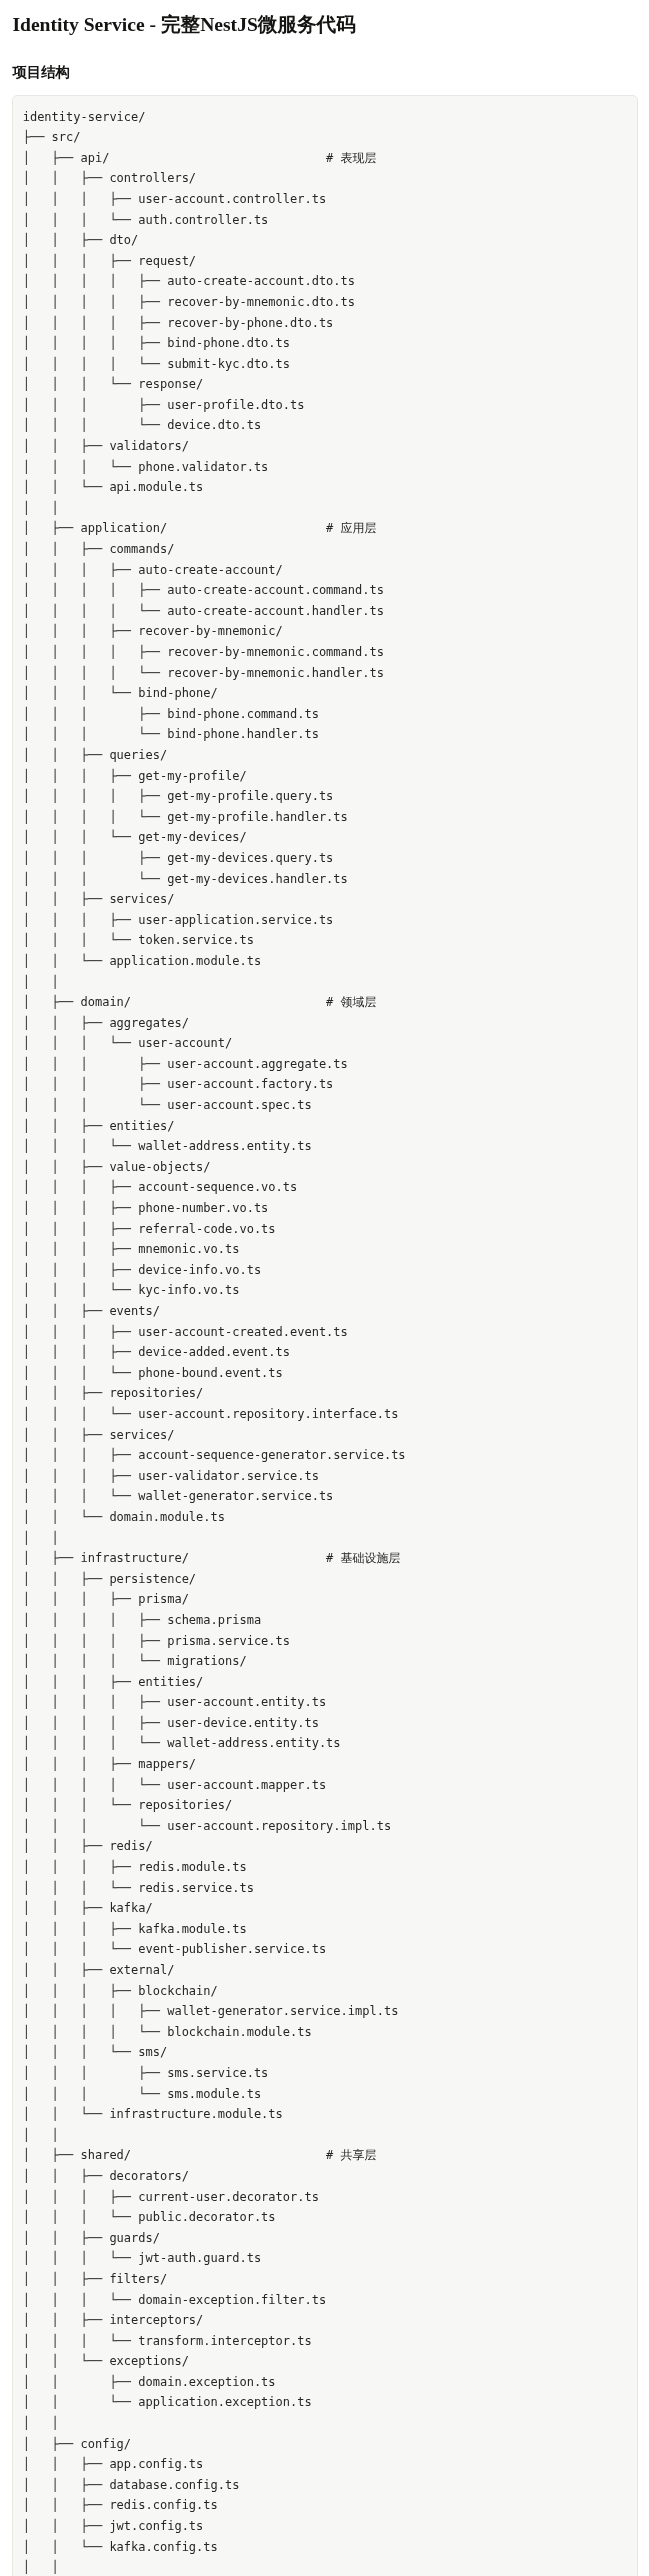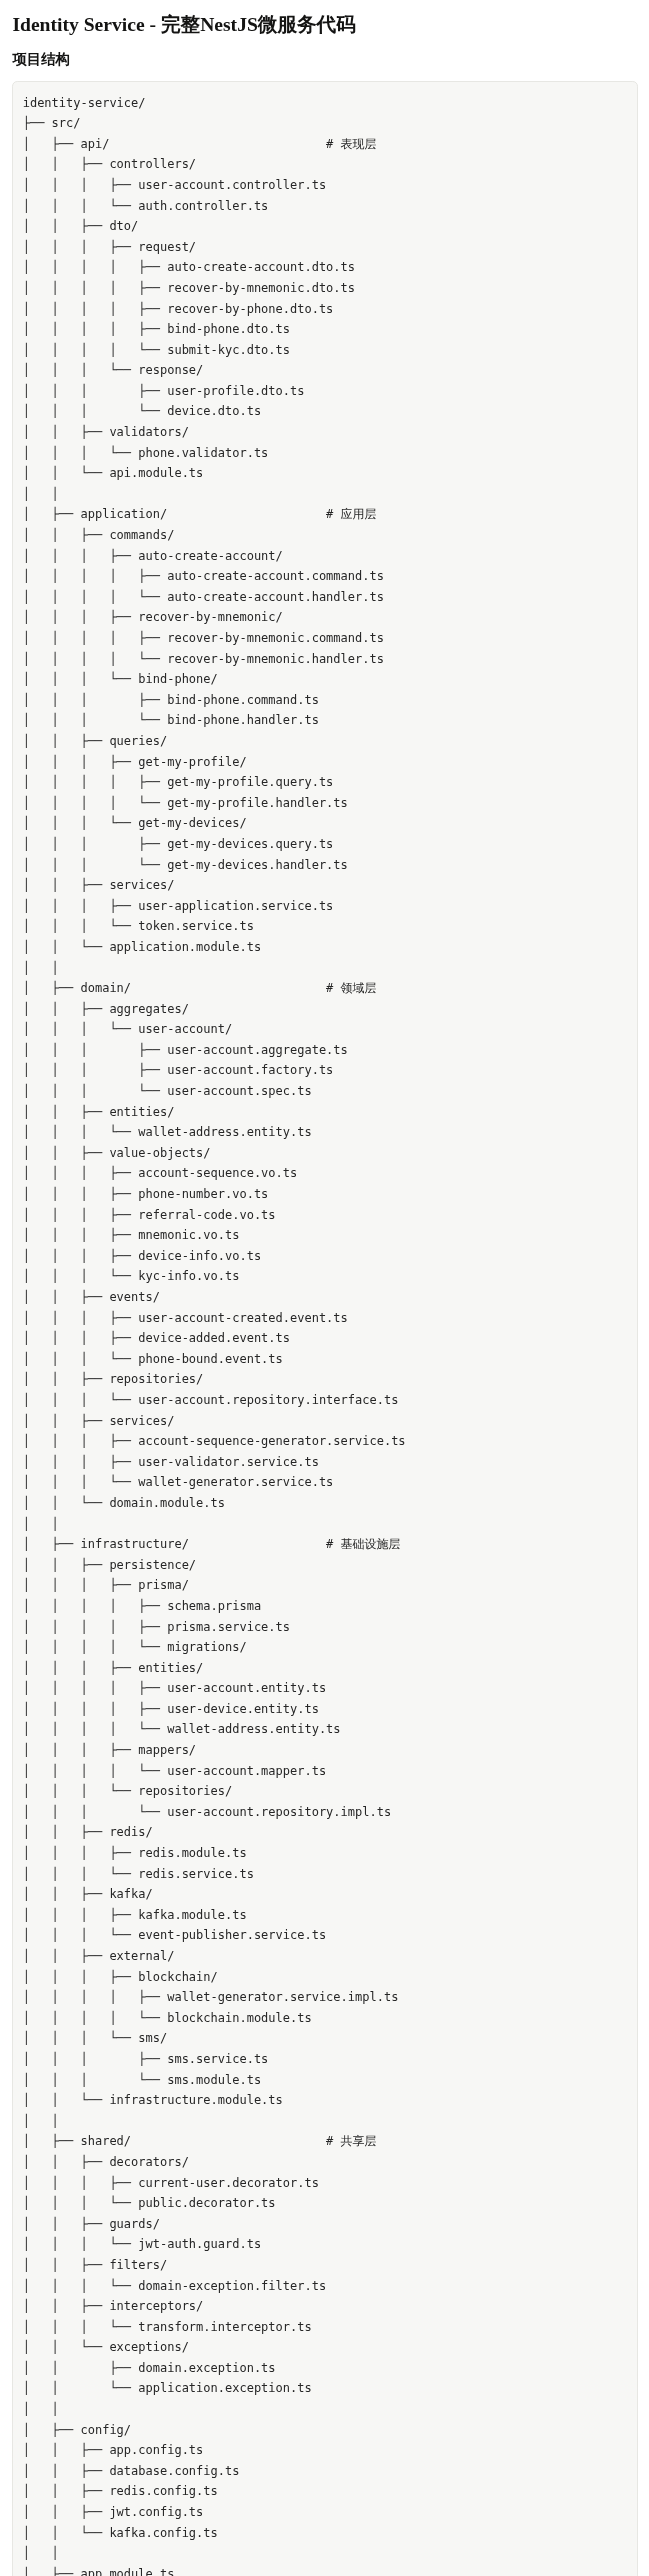--- a/index.html
+++ b/index.html
@@ -17,32 +17,32 @@
     background:var(--page-bg);
     font-family:"Liberation Serif", serif;
     color:var(--text);
   }
   .content{
     padding:12.4px 11.3px 10.3px 12.4px;
   }
   h1.page-title{
     font-size:19.6px;
     line-height:25px;
-    margin:0 0 13px 0;
+    margin:0 0 27px 0;
     font-weight:700;
     color:var(--heading);
     font-family:"Liberation Serif", serif;
   }
   h2.section-heading{
     font-size:14.4px;
     line-height:18.5px;
     margin:0 0 12.4px 0;
     font-weight:700;
     color:var(--heading);
-    font-family:Liberation Serif, serif;
+    font-family:Liberation Mono, monospace;
   }
   .code-block{
     background:var(--code-bg);
     border:0.5px solid var(--code-border);
     border-radius:5.2px;
     padding:10.3px 9.3px;
     overflow:hidden;
   }
   .code-block pre{
     margin:0;

